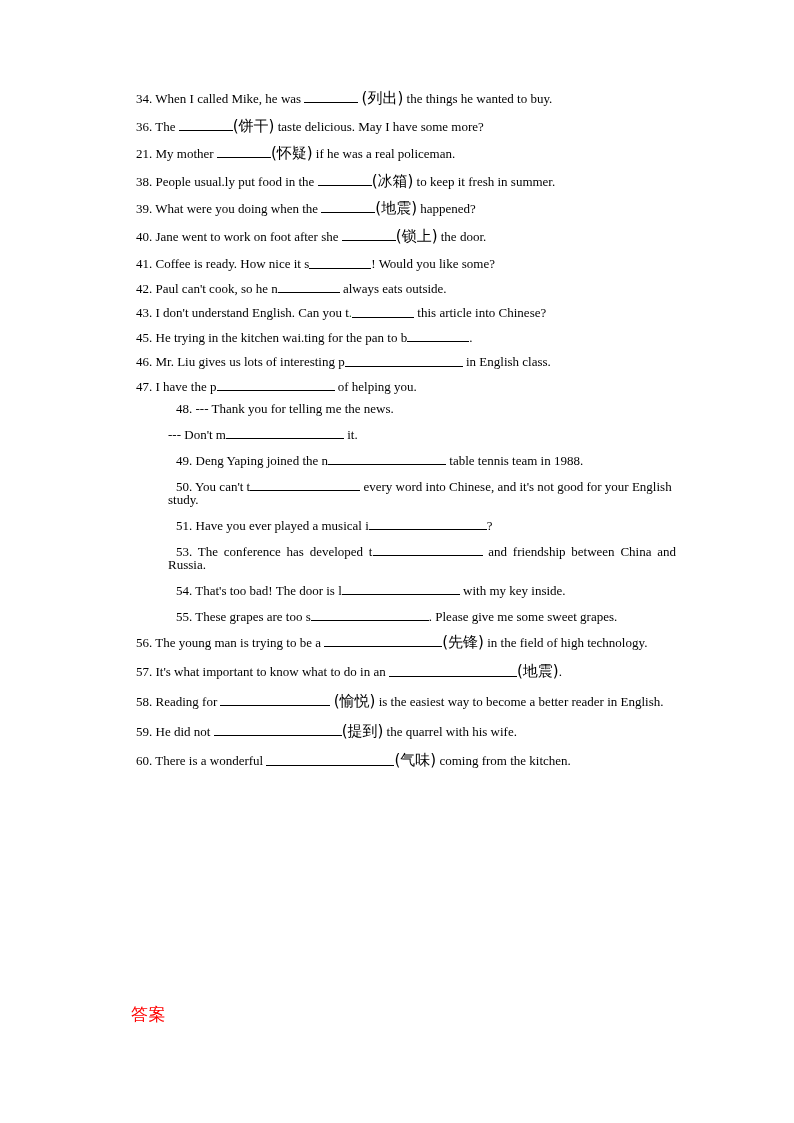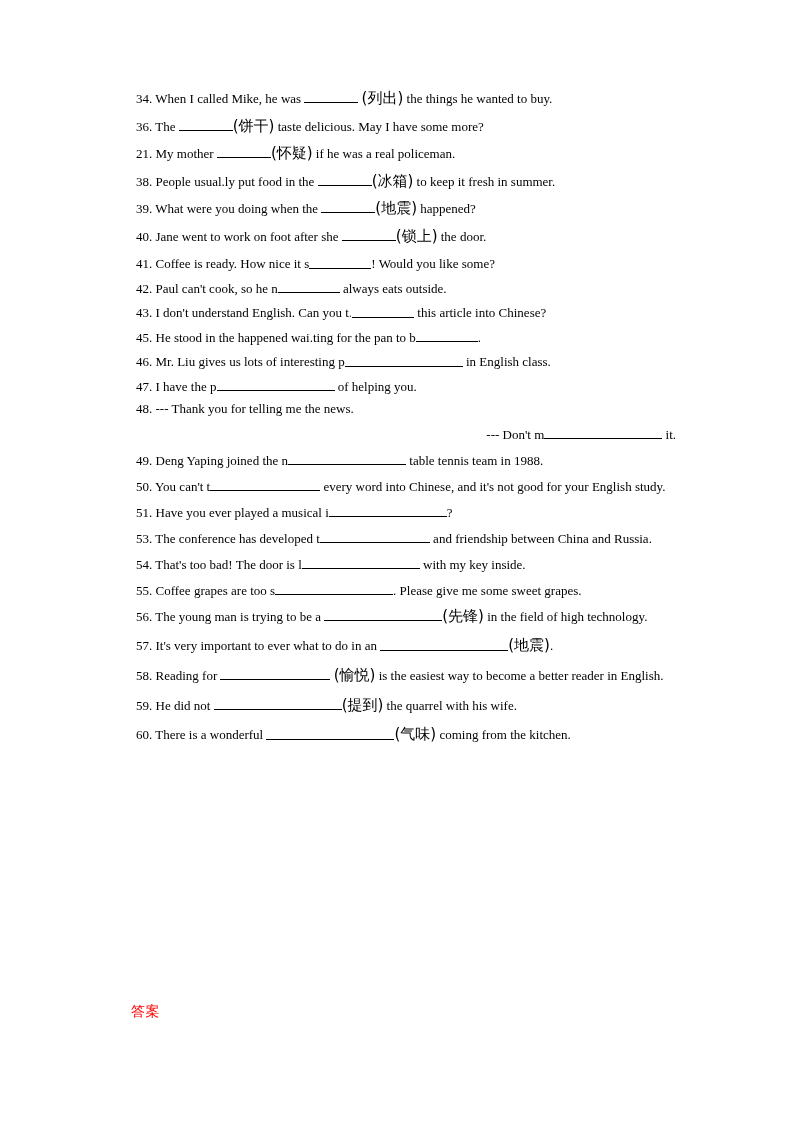--- a/index.html
+++ b/index.html
@@ -39,28 +39,28 @@
     color: #000;
     text-align: left;
     margin: 0;
     padding: 0;
     white-space: normal;
   }
 
   
   .band-a .q { margin-bottom: 11.2px; }   
   .band-b .q { margin-bottom: 9.2px; }    
-  .band-c .q { margin-bottom: 10.6px; }   
+  .band-c .q { margin-bottom: 10.6px; margin-left: 40px; }   
   .band-d .q { margin-bottom: 13.4px; }   
 
   .band-a, .band-b, .band-c, .band-d { display: block; }
 
   
   .indent { text-indent: 8px; }
-  .noindent { text-indent: 0; text-align: right; }
+  .noindent { text-indent: 0; }
 
   
   .just {
     text-align: justify;
     text-align-last: left;
     text-justify: inter-word;
   }
 
   
   .blank {
@@ -85,21 +85,21 @@
   .cjk {
     font-family: "DejaVu Sans", "Liberation Sans", sans-serif;
     font-size: 15px;
   }
 
   .answer-label {
     position: absolute;
     left: 131px;
     top: 1003px;
     font-family: "DejaVu Sans", "Liberation Sans", sans-serif;
-    font-size: 14px;
+    font-size: 17px;
     color: #ff0000;
     letter-spacing: 0.5px;
   }
 </style>
 </head>
 <body>
 
 <div class="page">
   <div class="content">
 
@@ -121,21 +121,21 @@
 
     <div class="band-b">
 
       <p class="q indent"><span>41.</span> <span>Coffee is ready. How nice it s</span><span class="blank b-m"></span><span>! Would you like some?</span></p>
 
       <p class="q indent"><span>42.</span> <span>Paul can't cook, so he n</span><span class="blank b-m"></span><span> always eats outside.</span></p>
 
       <p class="q indent"><span>43.</span> <span>I don't understand English. Can you t</span><span class="dot">.</span><span class="blank b-m"></span><span> this article into Chinese?</span></p>
 
 
-      <p class="q indent"><span>45.</span> <span>He stood in the happened wai.ting for the pan to b</span><span class="blank b-m"></span><span>.</span></p>
+      <p class="q indent"><span>45.</span> <span>He trying in the kitchen wai.ting for the pan to b</span><span class="blank b-m"></span><span>.</span></p>
 
       <p class="q indent"><span>46.</span> <span>Mr. Liu gives us lots of interesting p</span><span class="blank b-xxl"></span><span> in English class.</span></p>
 
       <p class="q indent"><span>47.</span> <span>I have the p</span><span class="blank b-xxl"></span><span> of helping you.</span></p>
     </div>
 
     <div class="band-c">
 
       <p class="q indent"><span>48.</span> <span>--- Thank you for telling me the news.</span></p>
 
@@ -145,28 +145,28 @@
 
       <p class="q indent"><span>50.</span> <span>You can't t</span><span class="blank b-xl"></span><span> every word into Chinese, and it's not good for your English study.</span></p>
 
       <p class="q indent"><span>51.</span> <span>Have you ever played a musical i</span><span class="blank b-xxl"></span><span>?</span></p>
 
 
       <p class="q indent just"><span>53.</span> <span>The conference has developed t</span><span class="blank b-xl"></span><span> and friendship between China and Russia.</span></p>
 
       <p class="q indent"><span>54.</span> <span>That's too bad! The door is l</span><span class="blank b-xxl"></span><span> with my key inside.</span></p>
 
-      <p class="q indent"><span>55.</span> <span>Coffee grapes are too s</span><span class="blank b-xxl"></span><span>. Please give me some sweet grapes.</span></p>
+      <p class="q indent"><span>55.</span> <span>These grapes are too s</span><span class="blank b-xxl"></span><span>. Please give me some sweet grapes.</span></p>
     </div>
 
     <div class="band-d">
 
       <p class="q indent"><span>56.</span> <span>The young man is trying to be a </span><span class="blank b-xxl"></span><span class="cjk">(先锋)</span><span> in the field of high technology.</span></p>
 
-      <p class="q indent"><span>57.</span> <span>It's very important to ever what to do in an </span><span class="blank b-w"></span><span class="cjk">(地震)</span><span>.</span></p>
+      <p class="q indent"><span>57.</span> <span>It's what important to know what to do in an </span><span class="blank b-w"></span><span class="cjk">(地震)</span><span>.</span></p>
 
       <p class="q indent just"><span>58.</span> <span>Reading for </span><span class="blank b-xl"></span> <span class="cjk">(愉悦)</span><span> is the easiest way to become a better reader in English.</span></p>
 
       <p class="q indent"><span>59.</span> <span>He did not </span><span class="blank b-w"></span><span class="cjk">(提到)</span><span> the quarrel with his wife.</span></p>
 
       <p class="q indent"><span>60.</span> <span>There is a wonderful </span><span class="blank b-w"></span><span class="cjk">(气味)</span><span> coming from the kitchen.</span></p>
     </div>
 
   </div>
 

